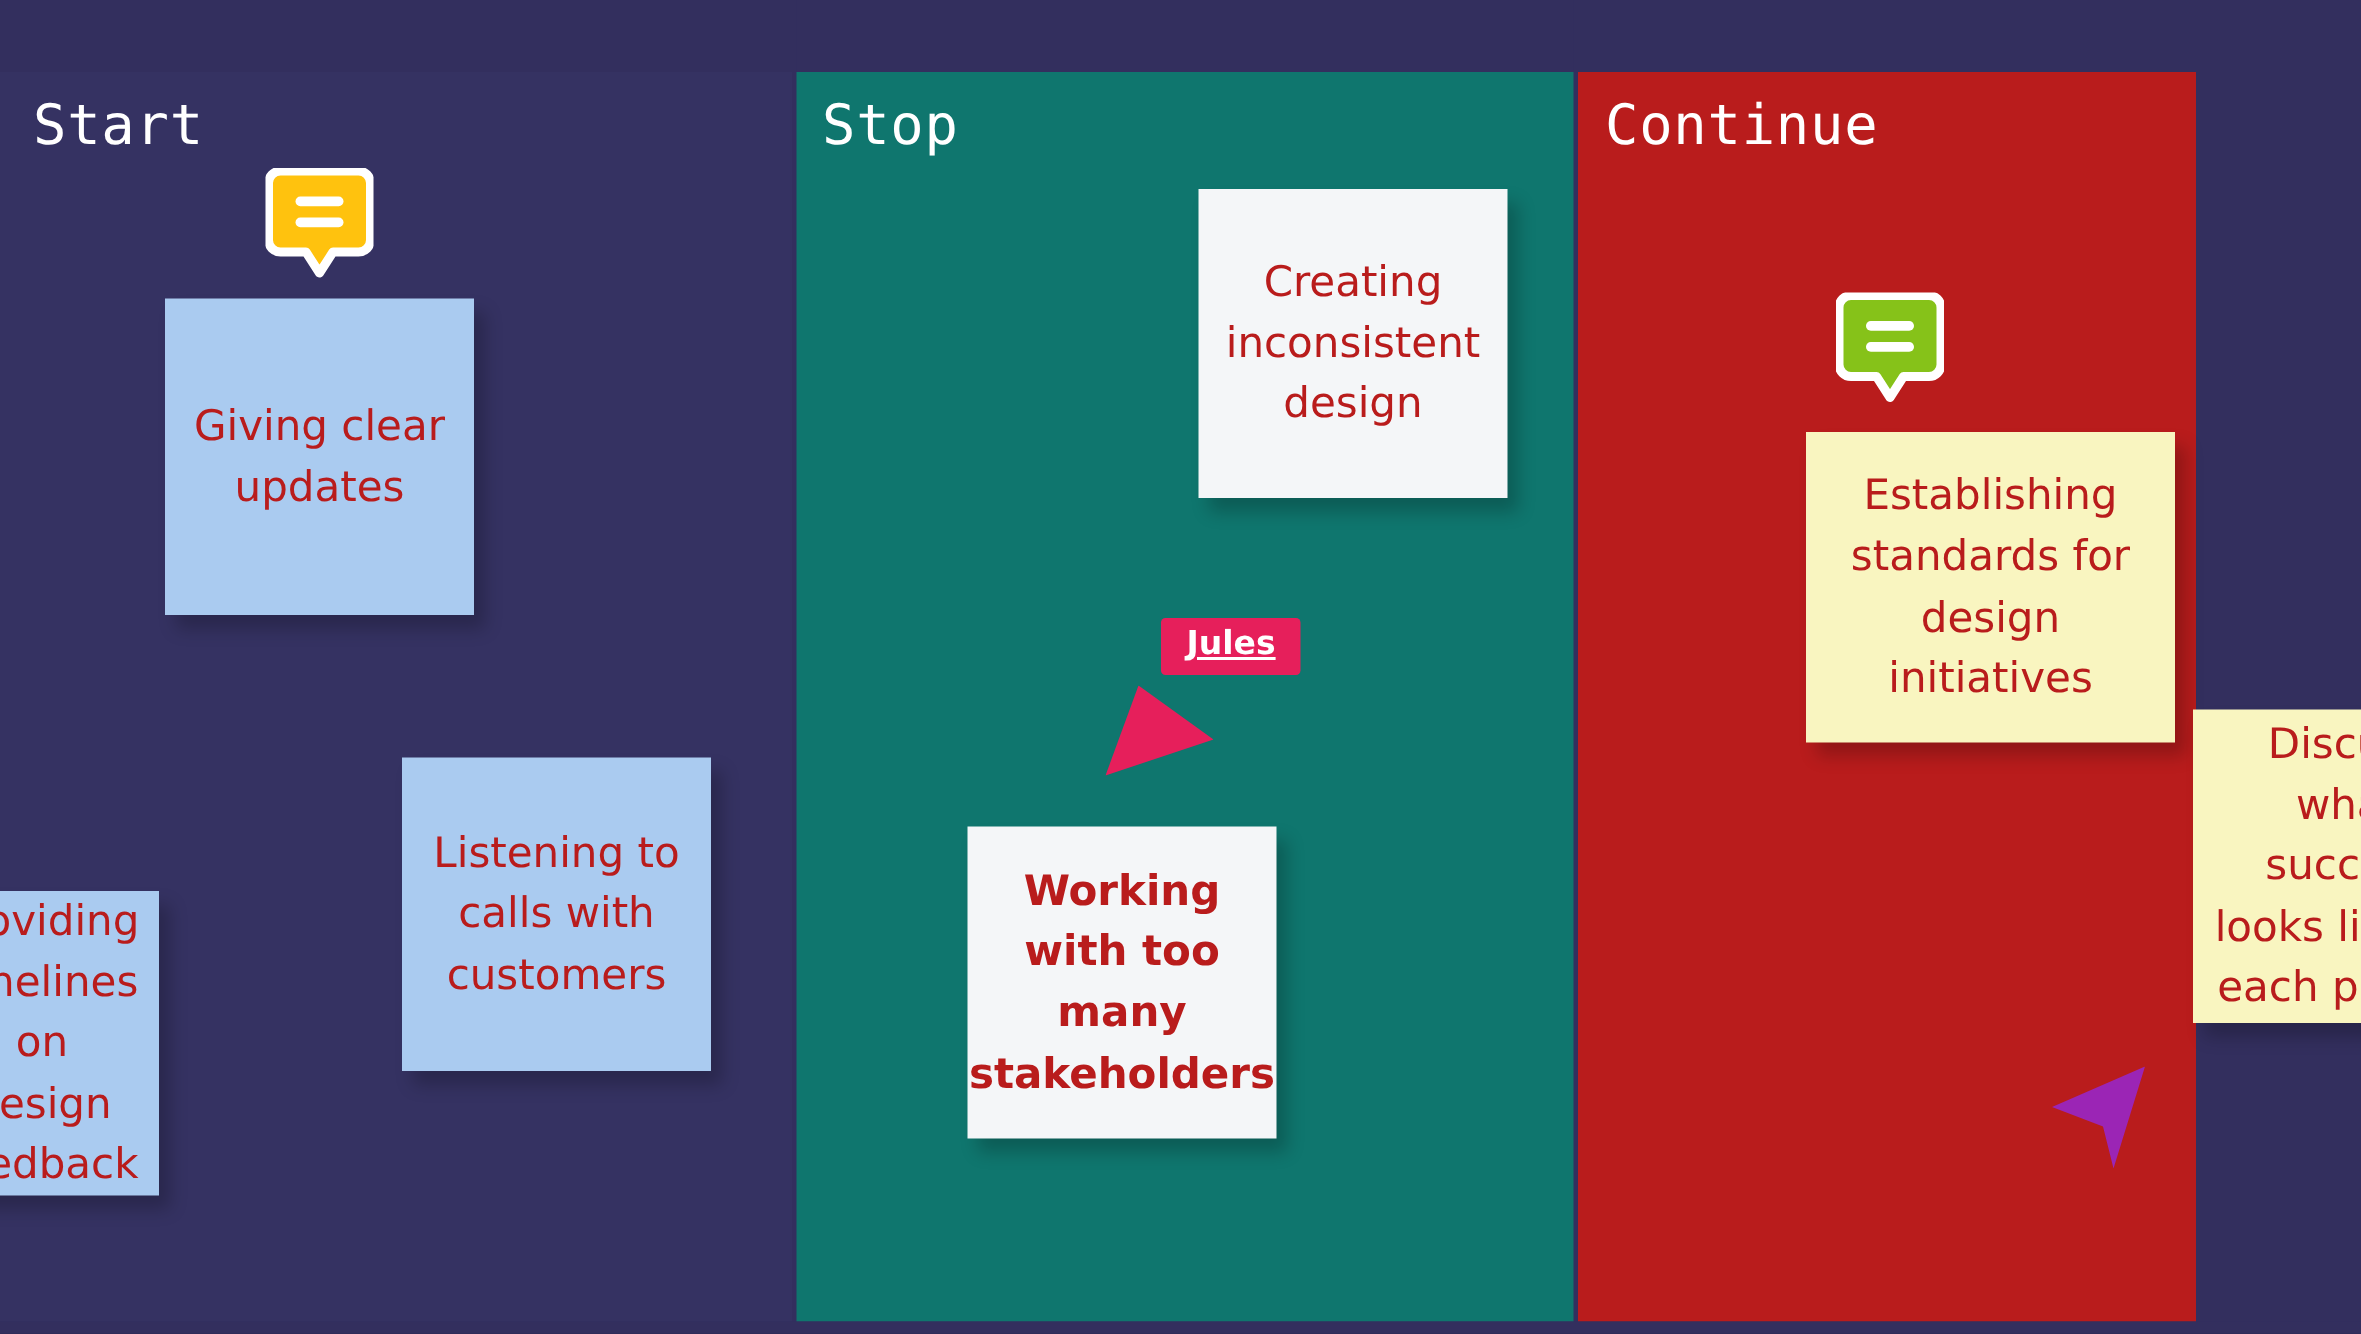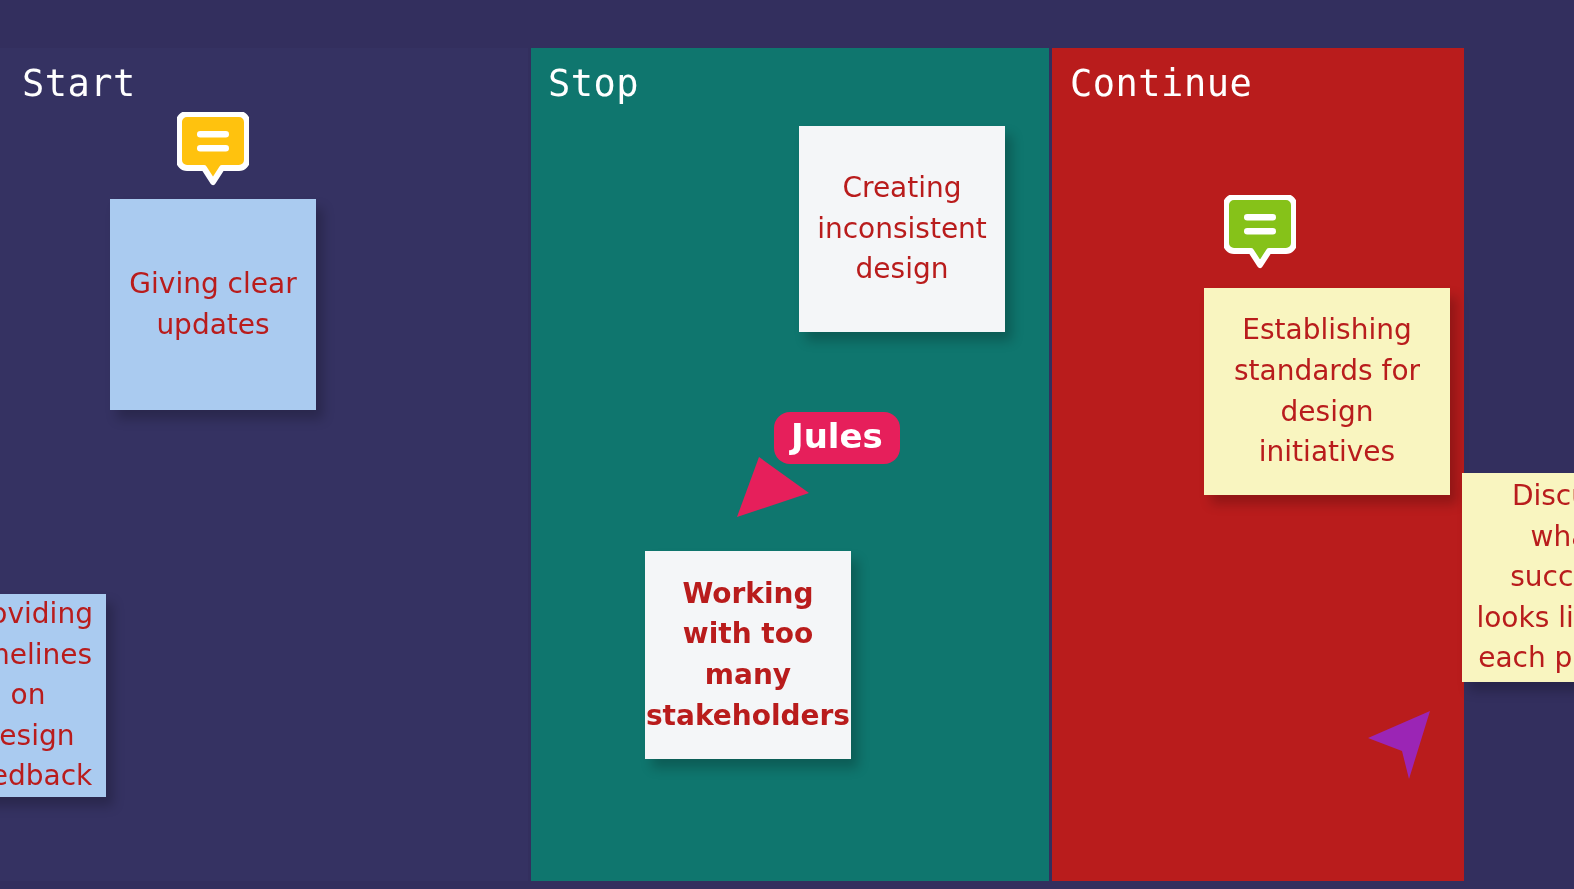--- a/index.html
+++ b/index.html
@@ -96,27 +96,28 @@
     position: absolute;
     width: 72px;
     height: 74px;
   }
   #bubble-start-comment    { left: 177px; top: 112px; }
   #bubble-continue-comment { left: 1224px; top: 195px; }
 
   
   .cursor-label {
     position: absolute;
-    border-radius: 16px;
+    border-radius: 3px;
     padding: 5px 17px 8px 17px;
-    font-size: 34px;
+    font-size: 22px;
     font-weight: 600;
     color: #ffffff;
     white-space: nowrap;
     line-height: 1.15;
+    text-decoration: underline;
   }
   .cursor-arrow { position: absolute; }
 
   #cursor-jules-label  { left: 774px; top: 412px; background: #E61F5B; }
   #cursor-jules-arrow  { left: 737px; top: 457px; width: 72px; height: 62px; }
 
   #cursor-leslie-label { left: 1238px; top: 762px; background: #9B25B5; }
   #cursor-leslie-arrow { left: 1368px; top: 711px; width: 62px; height: 68px; }
 </style>
 </head>
@@ -141,20 +142,23 @@
   <div class="bottom-strip"></div>
 
   <div class="note note-blue" id="note-giving-clear-updates">
     <span>Giving clear updates</span>
   </div>
 
   <div class="note note-blue" id="note-providing-timelines">
     <span>Providing timelines on design feedback</span>
   </div>
 
+  <div class="note note-blue" id="note-listening-to-calls">
+    <span>Listening to calls with customers</span>
+  </div>
 
   <div class="note note-white" id="note-creating-inconsistent">
     <span>Creating inconsistent design</span>
   </div>
 
   <div class="note note-white" id="note-working-with-stakeholders">
     <span>Working with too many stakeholders</span>
   </div>
 
   <div class="note note-cream" id="note-establishing-standards">

